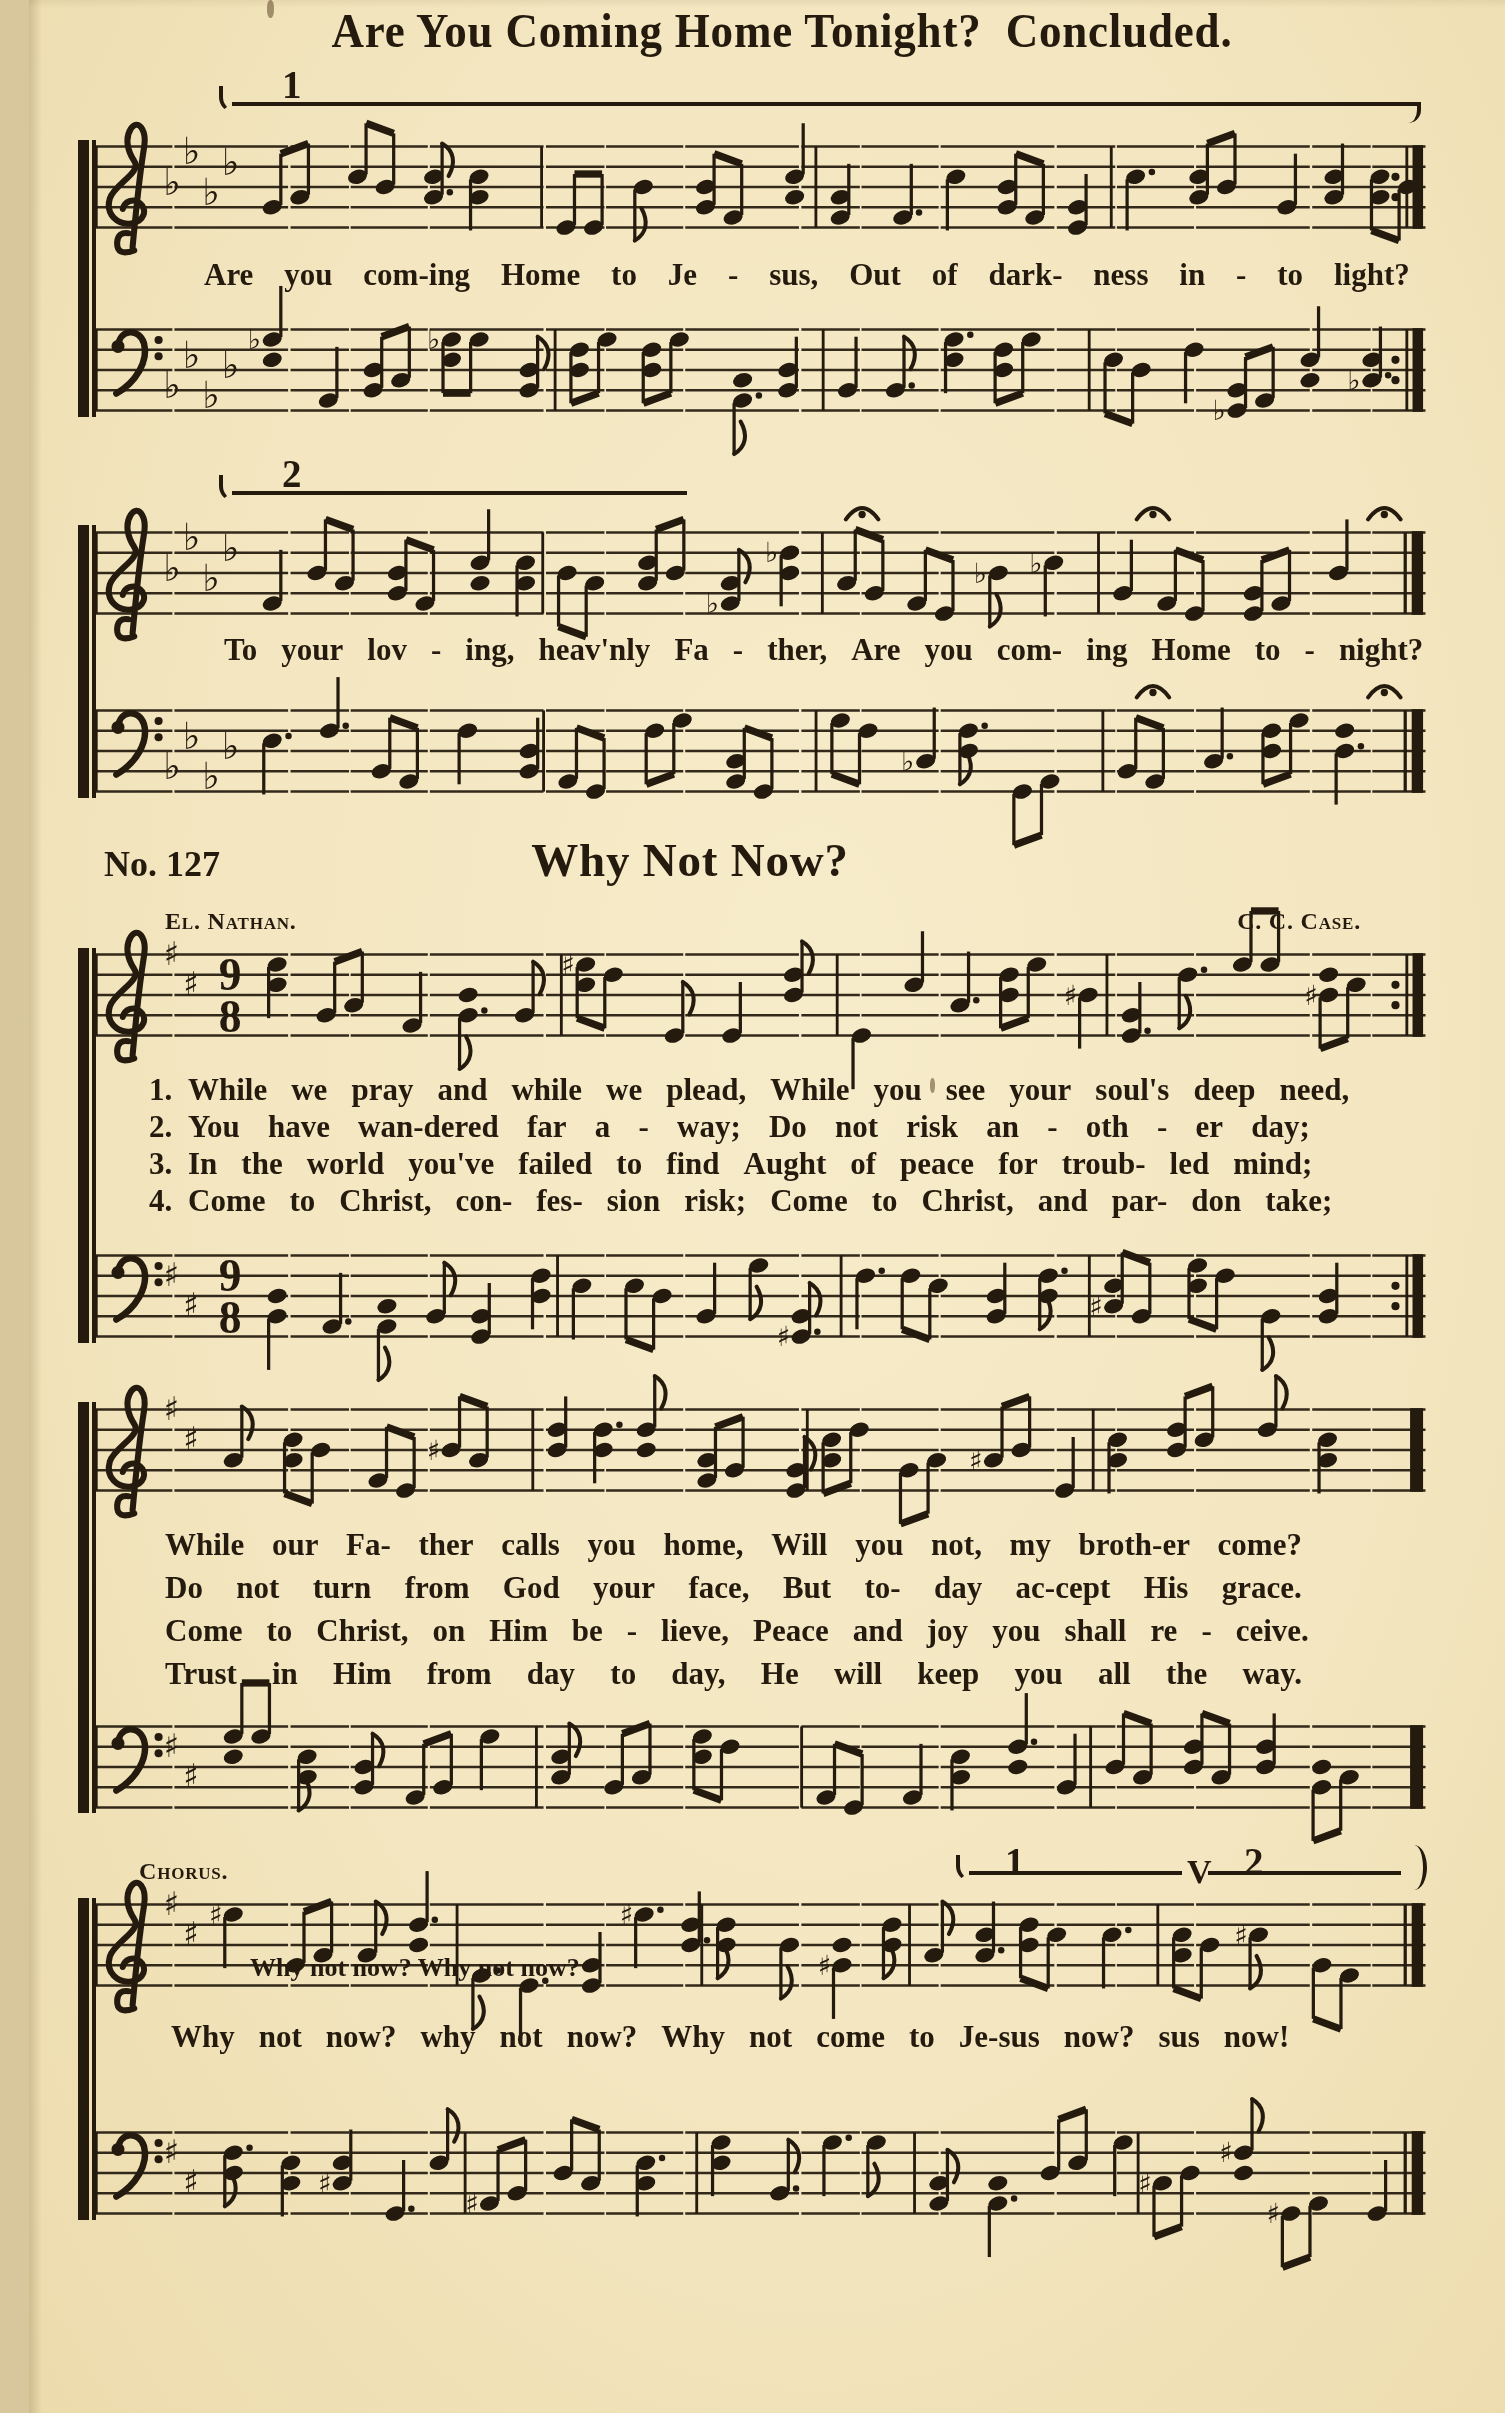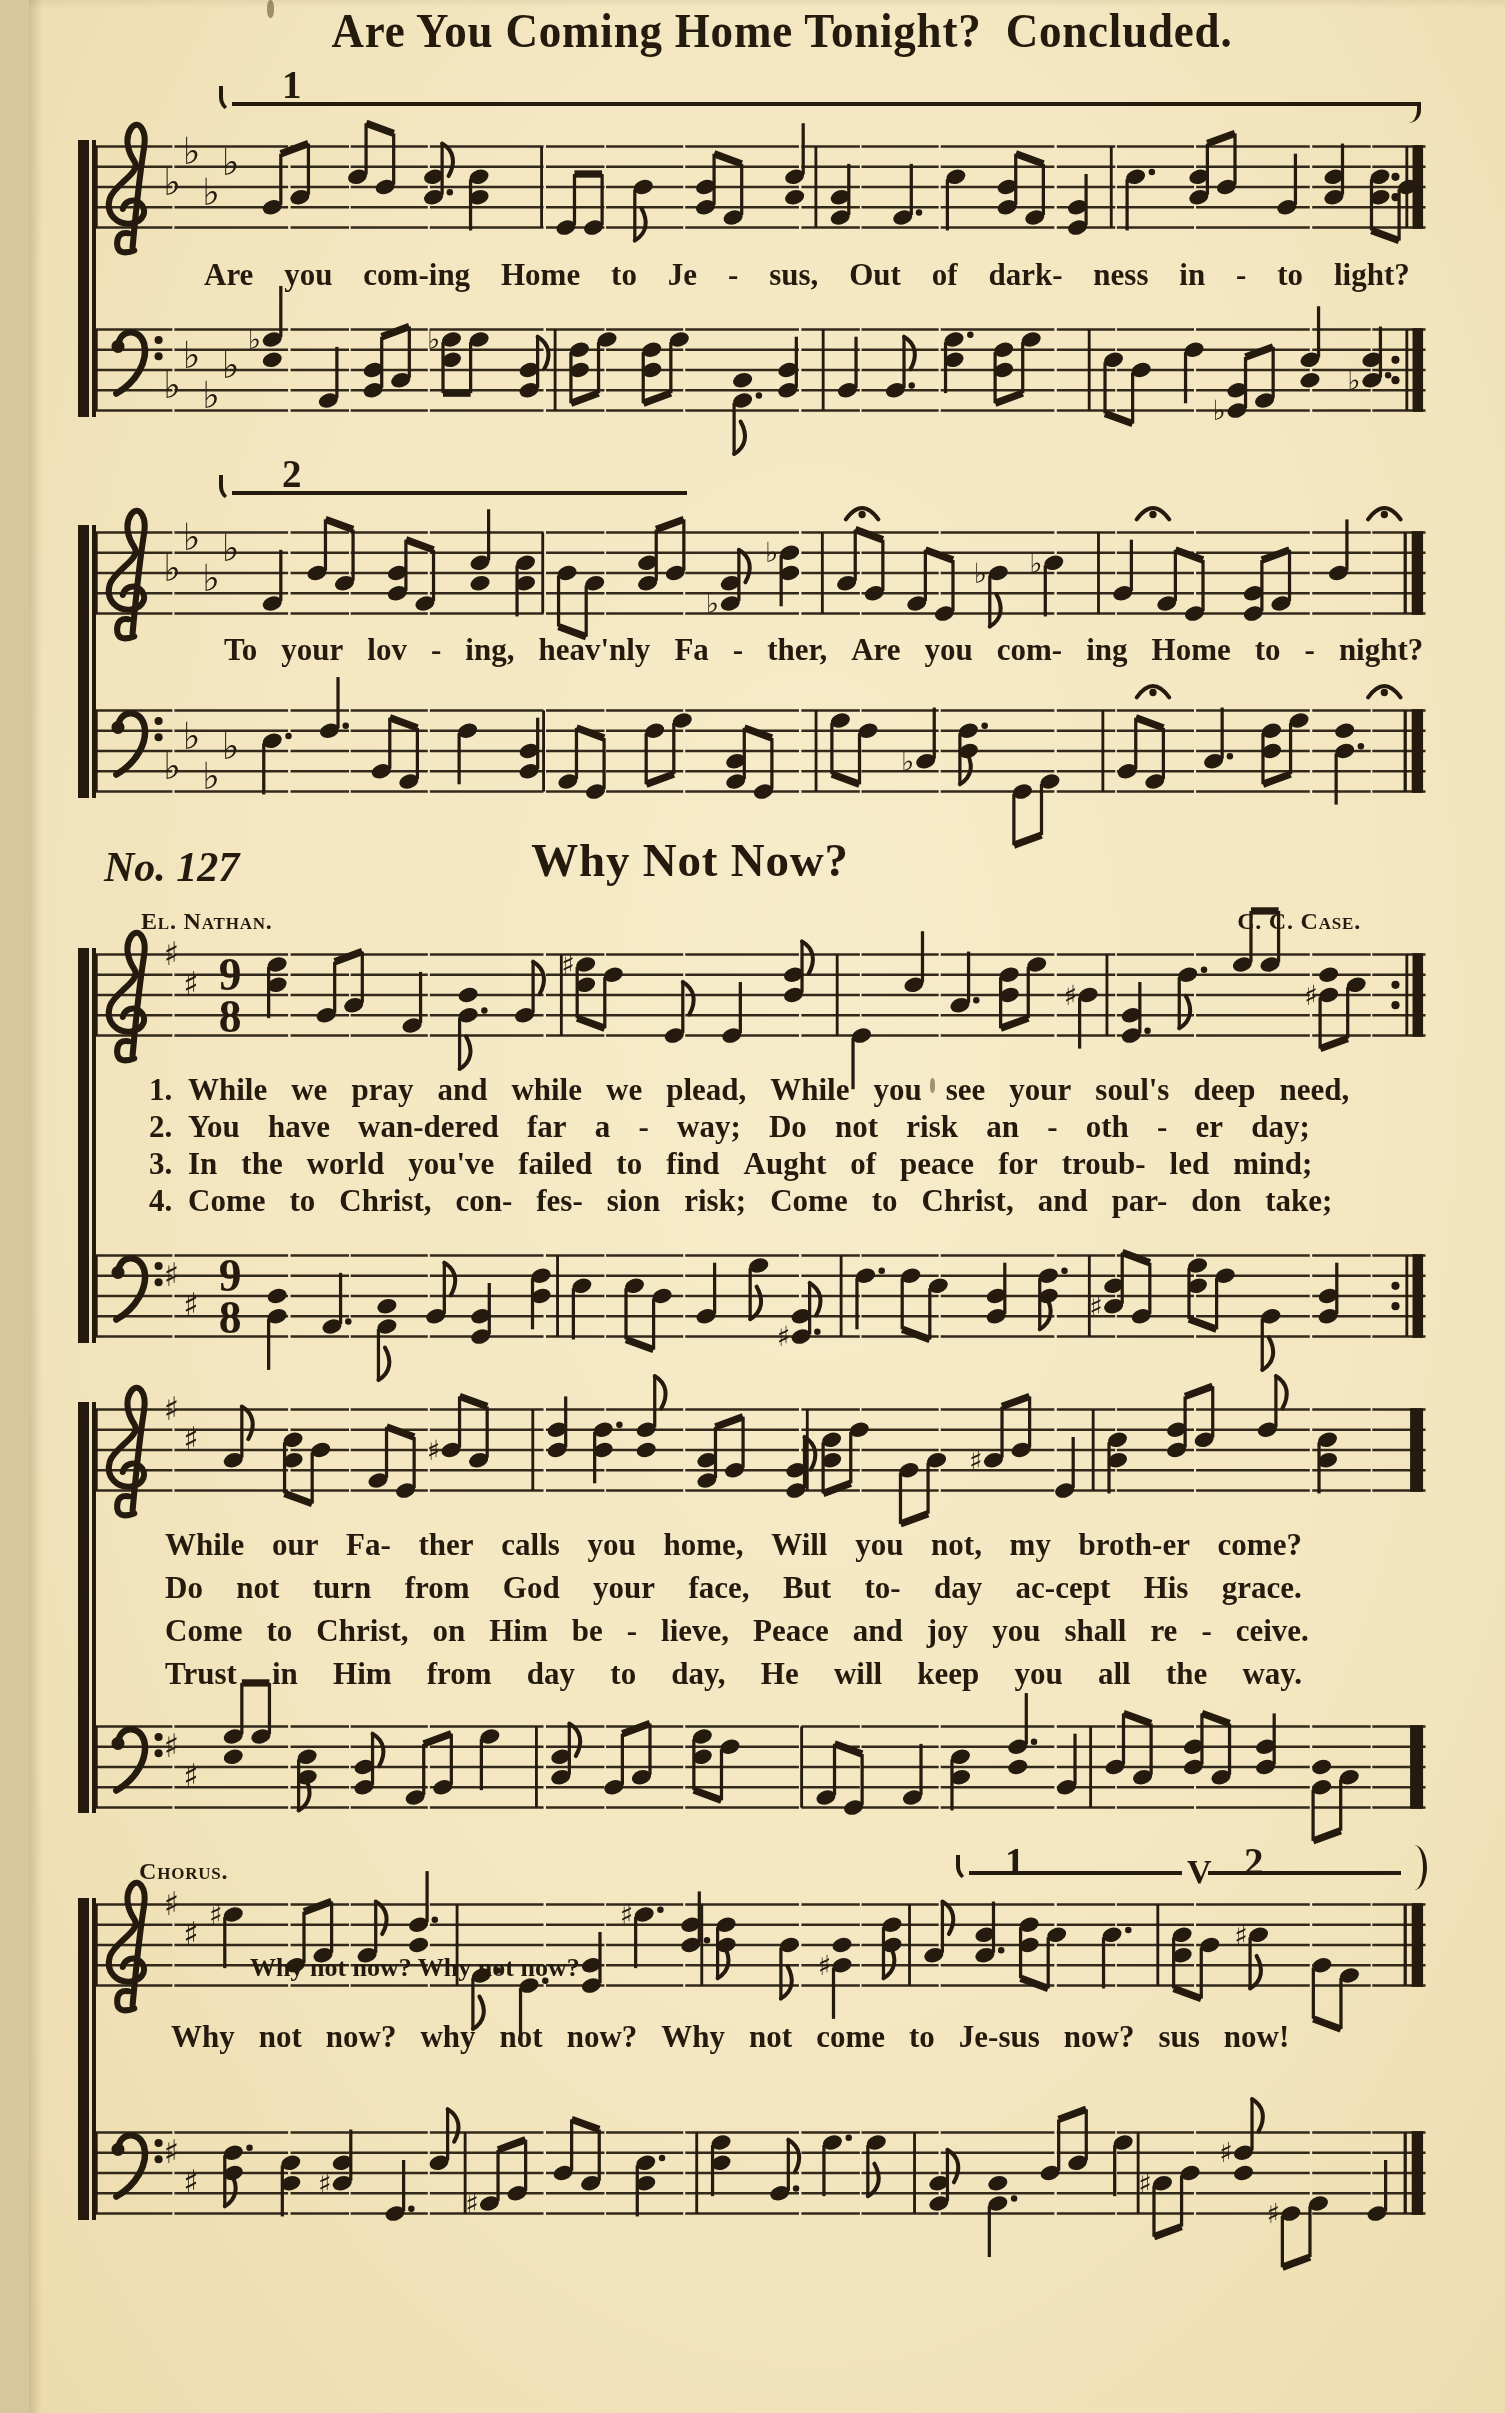--- a/index.html
+++ b/index.html
@@ -22,21 +22,21 @@
   .abs{position:absolute;}
   .title1{
     left:0;top:4.9px;width:1506px;text-align:center;
     font-size:45px;font-weight:bold;letter-spacing:0.8px;white-space:pre-wrap;
     transform:scaleY(1.08);
   }
   .lyric{
     font-weight:bold;font-size:31px;line-height:1.1;
   }
   .spread{display:flex;justify-content:space-between;white-space:nowrap;gap:24px;}
-  .num127{left:75px;top:843px;font-size:42px;font-weight:bold;font-style:italic;}
+  .num127{left:75px;top:843px;font-size:36px;font-weight:bold;}
   .title2{left:0;top:833px;width:1322px;text-align:center;font-size:47px;font-weight:bold;letter-spacing:0.8px;}
   .attrib{font-variant:small-caps;font-weight:bold;font-size:24px;letter-spacing:0.8px;}
   .chorus-label{left:110px;top:1858px;font-variant:small-caps;font-weight:bold;font-size:24px;letter-spacing:0.8px;}
   .copyright{left:122px;top:2262px;font-size:27px;font-weight:bold;white-space:pre-wrap;}
   .vrow{display:flex;align-items:baseline;}
   .vnum{flex:none;width:39px;font-weight:bold;font-size:31px;}
   .vtext{flex:1;}
   .sysbar{
     width:18px;
     background:linear-gradient(90deg, var(--ink) 0 10.6px, transparent 10.6px 14px, var(--ink) 14px 17px);
@@ -545,21 +545,21 @@
         <circle cx="1607.3" cy="73" r="4.5" fill="#241b0e"></circle>
       </g>
       <g>
         <line x1="1633" y1="95" x2="1633" y2="195" stroke="#241b0e" stroke-width="4"></line>
         <rect x="1641" y="93.5" width="14" height="103" fill="#241b0e"></rect>
       </g>
     </svg>
 
   <div class="abs num127">No. 127</div>
   <div class="abs title2">Why Not Now?</div>
-  <div class="abs attrib" style="left:112px;top:908px">El. Nathan.</div>
+  <div class="abs attrib" style="left:136px;top:908px">El. Nathan.</div>
   <div class="abs attrib" style="right:174px;top:908px">C. C. Case.</div>
 
   <div class="abs sysbar" style="left:49px;top:948px;height:395px"></div>
   <svg class="staff" viewBox="0 0 1698 290" width="1379" height="236" style="left: 50px; top: 877px;">
       <g>
         <line x1="20" y1="95" x2="1658" y2="95" stroke="#241b0e" stroke-width="3.1" opacity="0.93" stroke-dasharray="95 2.5 140 3 72 2"></line>
         <line x1="20" y1="120" x2="1658" y2="120" stroke="#241b0e" stroke-width="3.1" opacity="0.93" stroke-dasharray="95 2.5 140 3 72 2"></line>
         <line x1="20" y1="145" x2="1658" y2="145" stroke="#241b0e" stroke-width="3.1" opacity="0.93" stroke-dasharray="95 2.5 140 3 72 2"></line>
         <line x1="20" y1="170" x2="1658" y2="170" stroke="#241b0e" stroke-width="3.1" opacity="0.93" stroke-dasharray="95 2.5 140 3 72 2"></line>
         <line x1="20" y1="195" x2="1658" y2="195" stroke="#241b0e" stroke-width="3.1" opacity="0.93" stroke-dasharray="95 2.5 140 3 72 2"></line>

